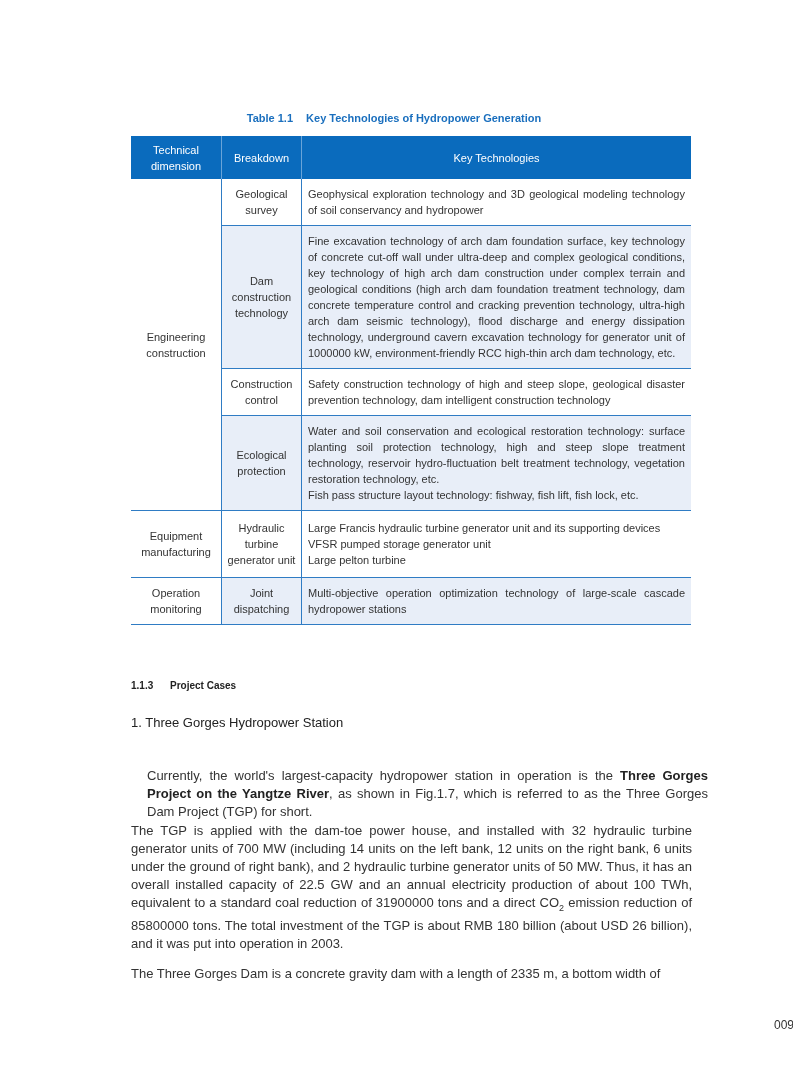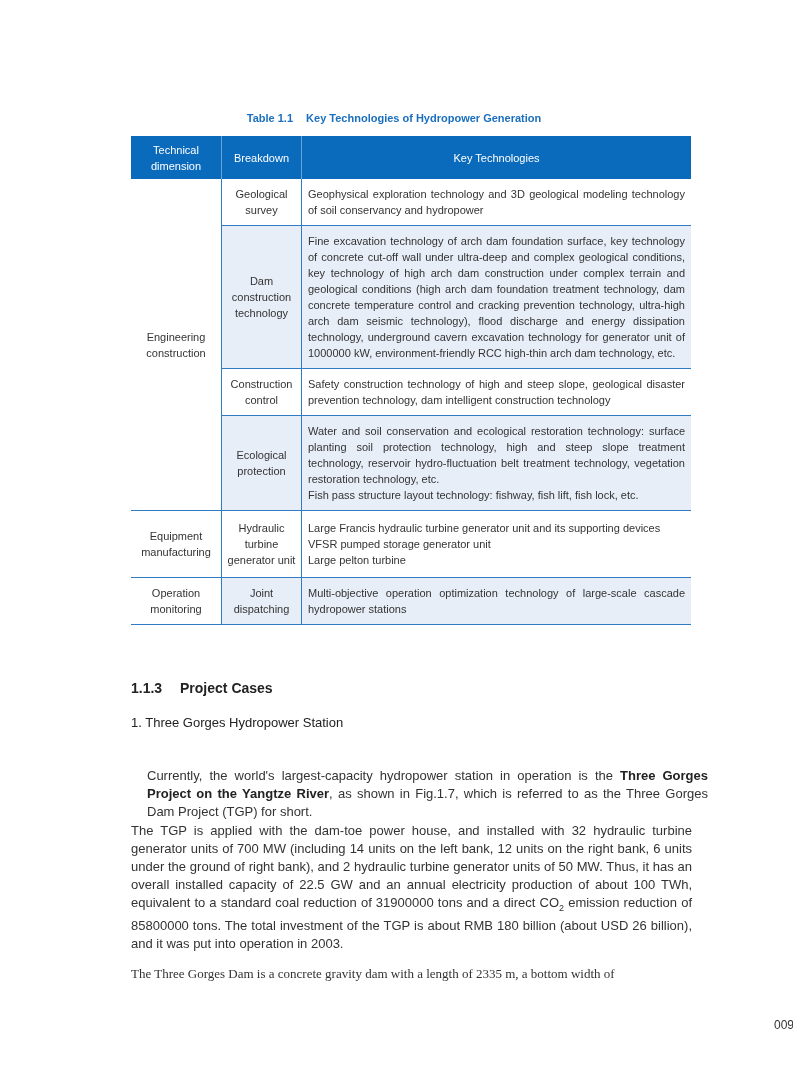--- a/index.html
+++ b/index.html
@@ -14,21 +14,21 @@
                     border-right: 1px solid #6aa4d8; padding: 0 4px; text-align: center; }
     table.tech th:last-child { border-right: none; }
     table.tech td { border-bottom: 1px solid #2f7cc4; border-right: 1px solid #2f7cc4;
                     vertical-align: middle; padding: 7px 6px; }
     table.tech td:last-child { border-right: none; }
     td.dim { width: 78px; text-align: center; background: #fff; padding: 0 4px; }
     td.brk { width: 67px; text-align: center; padding: 0 5px; }
     td.key { text-align: justify; padding: 7px 7px 7px 8px; }
     tr.alt td.brk, tr.alt td.key { background: #e8eef8; }
     .key-line { display: block; }
-    .h3 { position: absolute; top: 680px; left: 131px; font-size: 14px; font-weight: bold; color: #222; }
+    .h3 { position: absolute; top: 680px; left: 131px; font-size: 10px; font-weight: bold; color: #222; }
     .h3 .num { margin-right: 14px; }
     .h4 { position: absolute; top: 715px; left: 131px; font-size: 13px; color: #222; }
     .para { position: absolute; left: 131px; width: 561px; font-size: 13px; line-height: 18px;
             text-align: justify; color: #333; }
     .p1 { top: 751px; }
     .p2 { top: 822px; }
     .p3 { top: 965px; }
     .para b { color: #222; }
     .page-num { position: absolute; top: 1018px; left: 774px; font-size: 12px; color: #333; }
   </style>
@@ -102,15 +102,15 @@
 <div class="h4">1. Three Gorges Hydropower Station</div>
 
 <p class="para p1" style="margin:16px;">
   <span>Currently, the world's largest-capacity hydropower station in operation is the </span><b>Three Gorges Project on the Yangtze River</b><span>, as shown in Fig.1.7, which is referred to as the Three Gorges Dam Project (TGP) for short.</span>
 </p>
 
 <p class="para p2" style="margin:0;">
   <span>The TGP is applied with the dam-toe power house, and installed with 32 hydraulic turbine generator units of 700 MW (including 14 units on the left bank, 12 units on the right bank, 6 units under the ground of right bank), and 2 hydraulic turbine generator units of 50 MW. Thus, it has an overall installed capacity of 22.5 GW and an annual electricity production of about 100 TWh, equivalent to a standard coal reduction of 31900000 tons and a direct CO</span><sub style="font-size:9px;">2</sub><span> emission reduction of 85800000 tons. The total investment of the TGP is about RMB 180 billion (about USD 26 billion), and it was put into operation in 2003.</span>
 </p>
 
-<p class="para p3" style="margin:0;font-family:Liberation Serif, serif;">The Three Gorges Dam is a concrete gravity dam with a length of 2335 m, a bottom width of</p>
+<p class="para p3" style="margin:0;">The Three Gorges Dam is a concrete gravity dam with a length of 2335 m, a bottom width of</p>
 
 <div class="page-num">009</div>
 
 </body></html>

